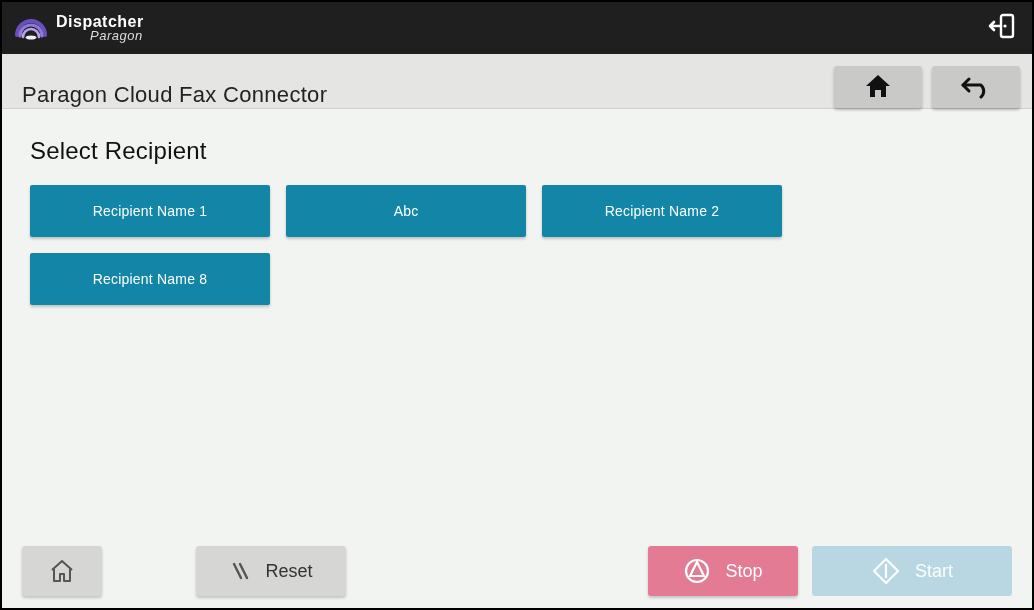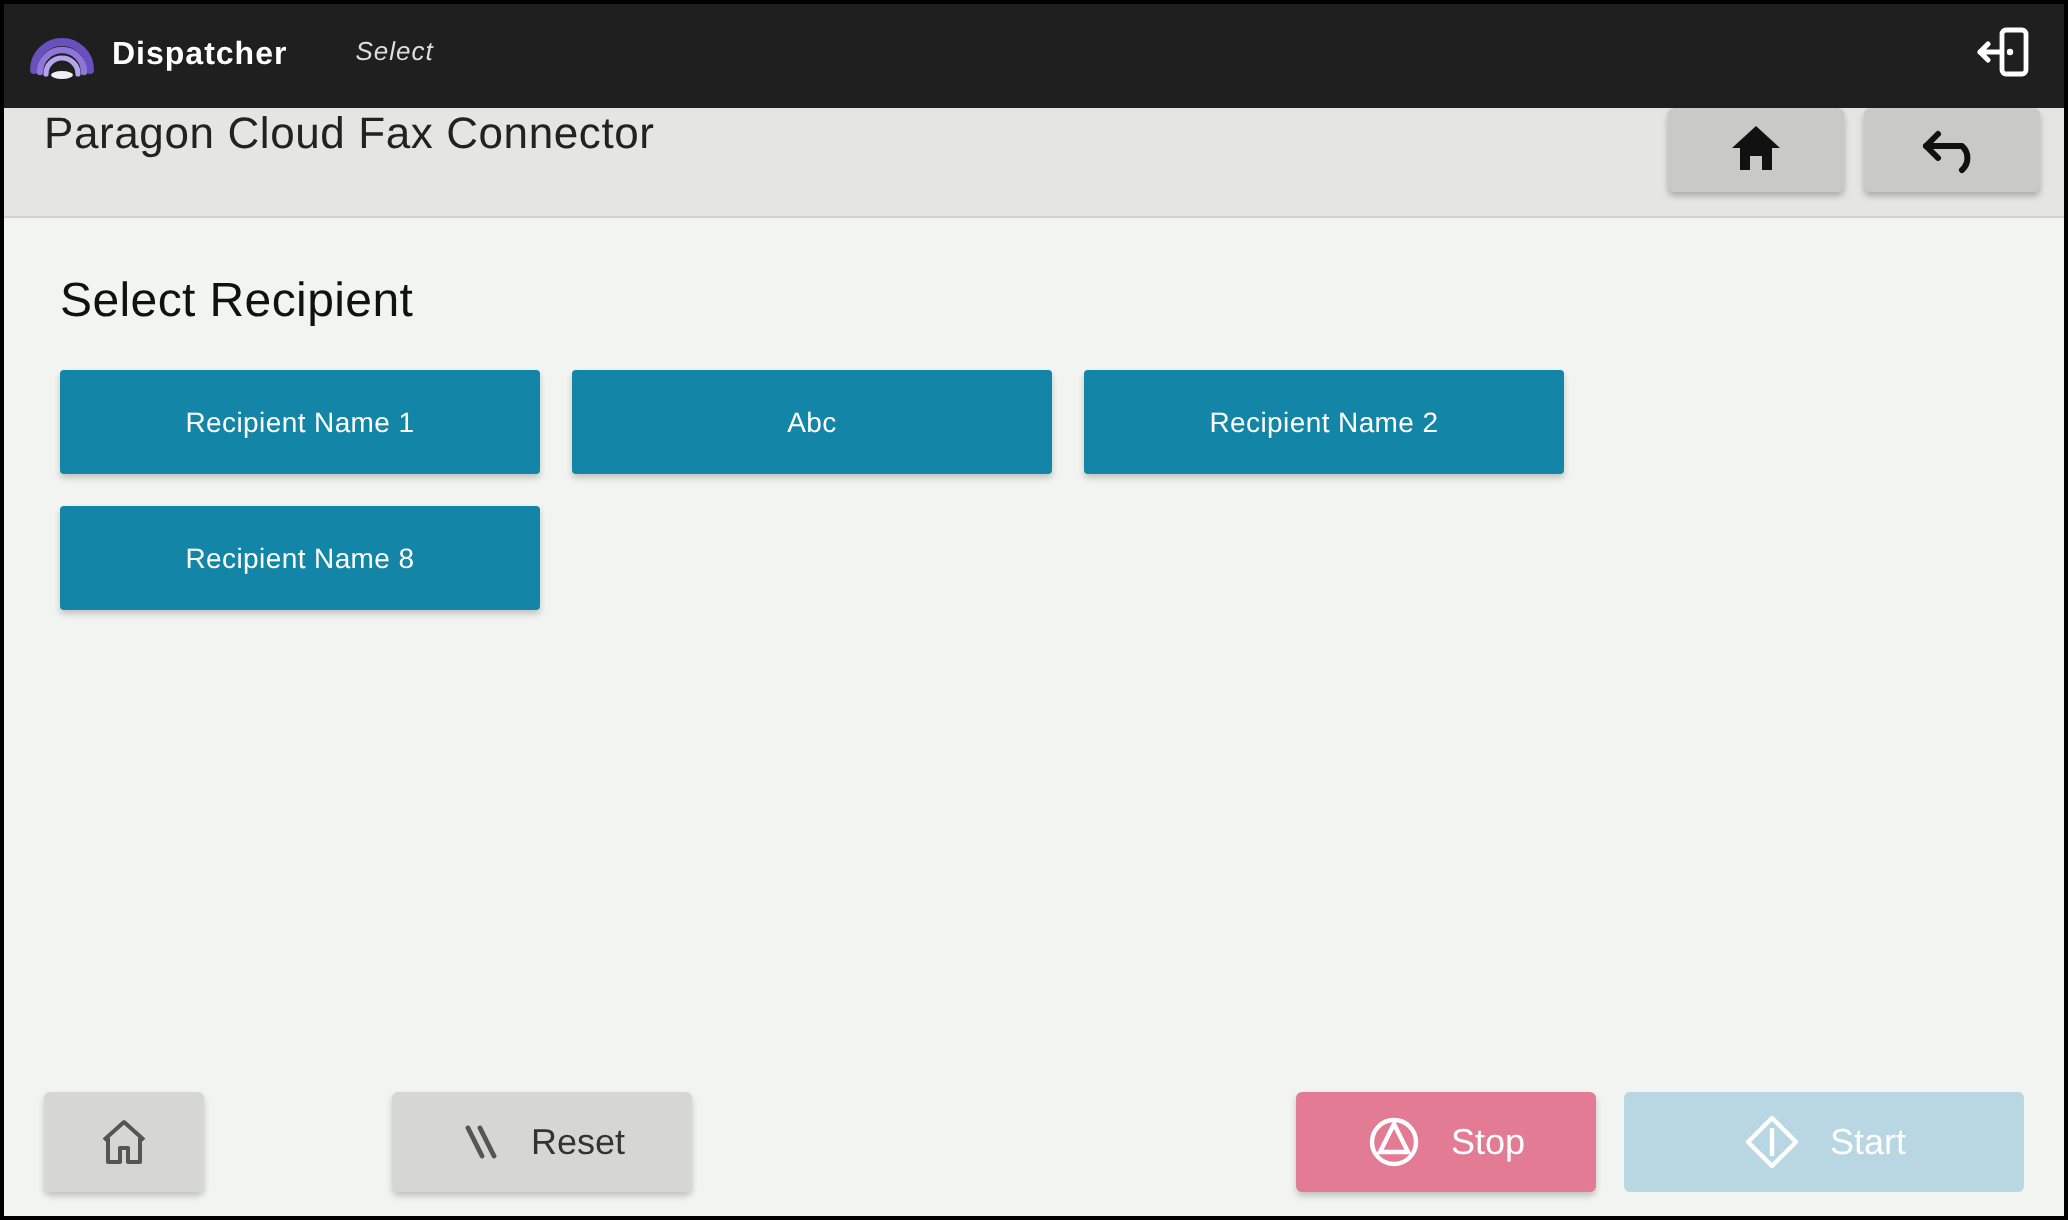--- a/index.html
+++ b/index.html
@@ -3,27 +3,27 @@
 <meta charset="utf-8">
 <style>
   * { box-sizing: border-box; margin: 0; padding: 0; }
   html, body { width: 1034px; height: 610px; font-family: "Helvetica Neue", Helvetica, Arial, sans-serif; background: #fff; }
   .frame { width: 1034px; height: 610px; border: 2px solid #000; position: relative; background: #f2f4f1; }
 
   
   .topbar { background: #1f1f1f; height: 52px; display: flex; align-items: center; justify-content: space-between; padding: 0 10px 0 12px; }
   .brand { display: flex; align-items: center; gap: 8px; }
   .brand-logo svg { display: block; }
-  .brand-text { display: flex; flex-direction: row; line-height: 1; color: #fff; font-weight: 300; letter-spacing: .5px; justify-content: space-between; }
+  .brand-text { display: flex; flex-direction: column; line-height: 1; color: #fff; font-weight: 300; letter-spacing: .5px; justify-content: space-between; }
   .brand-text .line1 { font-size: 16px; font-weight: 600; }
   .brand-text .line2 { font-size: 13px; font-style: italic; color: #ddd; margin-left: 34px; margin-top: -1px; font-weight: 300; }
   .logout-btn { width: 40px; height: 40px; display: flex; align-items: center; justify-content: center; cursor: pointer; }
 
   
-  .headerbar { background: #e5e5e3; height: 55px; border-bottom: 1px solid #d0d0ce; display: flex; align-items: flex-start; justify-content: space-between; padding: 0 12px 0 20px; }
+  .headerbar { background: #e5e5e3; height: 55px; border-bottom: 1px solid #d0d0ce; display: flex; align-items: flex-end; justify-content: space-between; padding: 0 12px 0 20px; }
   .page-title { font-size: 22px; font-weight: 400; color: #222; letter-spacing: .3px; }
   .header-actions { display: flex; gap: 10px; }
   .hbtn { width: 88px; height: 42px; background: #c9c9c7; border: none; border-radius: 3px; display: flex; align-items: center; justify-content: center; cursor: pointer; box-shadow: 0 2px 3px rgba(0,0,0,.25); }
 
   
   .content { padding: 28px 43px 0 28px; }
   .section-title { font-size: 24px; font-weight: 400; color: #111; letter-spacing: .2px; margin-bottom: 20px; }
   .recipient-grid { display: flex; gap: 16px; flex-wrap: wrap; }
   .recipient-btn { width: 240px; height: 52px; background: #1386a8; color: #fff; border: none; border-radius: 2px; font-size: 14px; font-weight: 400; cursor: pointer; box-shadow: 0 2px 3px rgba(0,0,0,.2); letter-spacing: .2px; }
 
@@ -51,21 +51,21 @@
           <g fill="none">
             <path d="M3 20 A14 14 0 0 1 31 20" stroke="#6a4fbf" stroke-width="4" stroke-linecap="round"></path>
             <path d="M6 21 A11 11 0 0 1 28 21" stroke="#8e77d8" stroke-width="3.2" stroke-linecap="round"></path>
             <path d="M9 22 A8 8 0 0 1 25 22" stroke="#b3a4ec" stroke-width="2.6" stroke-linecap="round"></path>
             <ellipse cx="17" cy="22.5" rx="5.5" ry="2" fill="#efeff6"></ellipse>
           </g>
         </svg>
       </span>
       <span class="brand-text">
         <span class="line1">Dispatcher</span>
-        <span class="line2">Select</span>
+        <span class="line2">Paragon</span>
       </span>
     </div>
     <div class="logout-btn">
       <span>
         <svg width="28" height="28" viewBox="0 0 28 28" fill="#fff">
           <rect x="13" y="3" width="12" height="22" rx="2" fill="none" stroke="#fff" stroke-width="2.4"></rect>
           <circle cx="17" cy="14" r="1.6" fill="#fff"></circle>
           <path d="M2 14 L12 14 M6 10 L2 14 L6 18" stroke="#fff" stroke-width="2.6" fill="none" stroke-linecap="round" stroke-linejoin="round"></path>
         </svg>
       </span>

